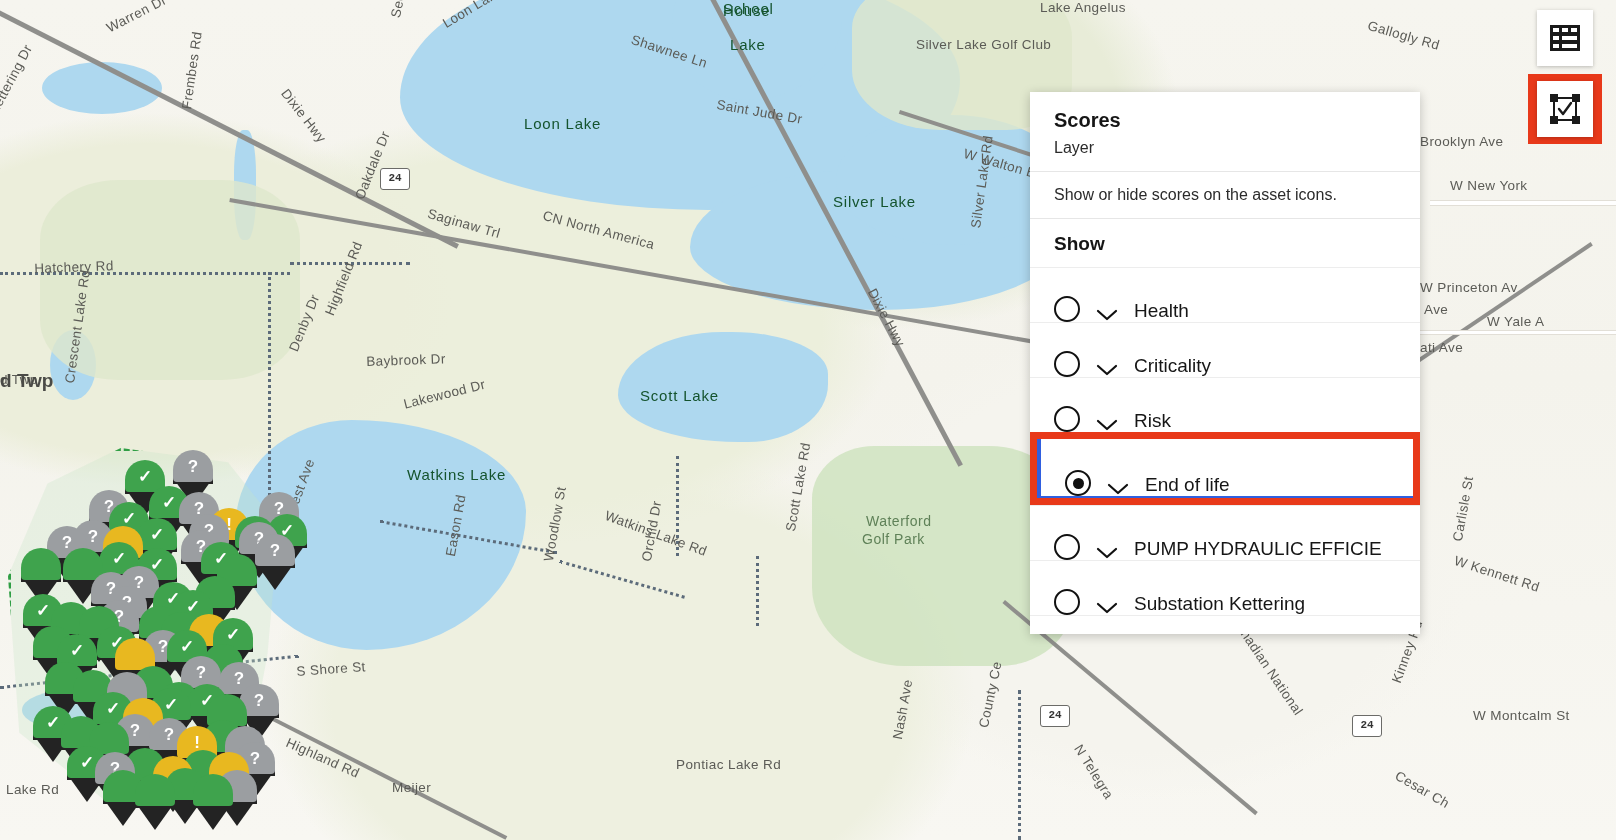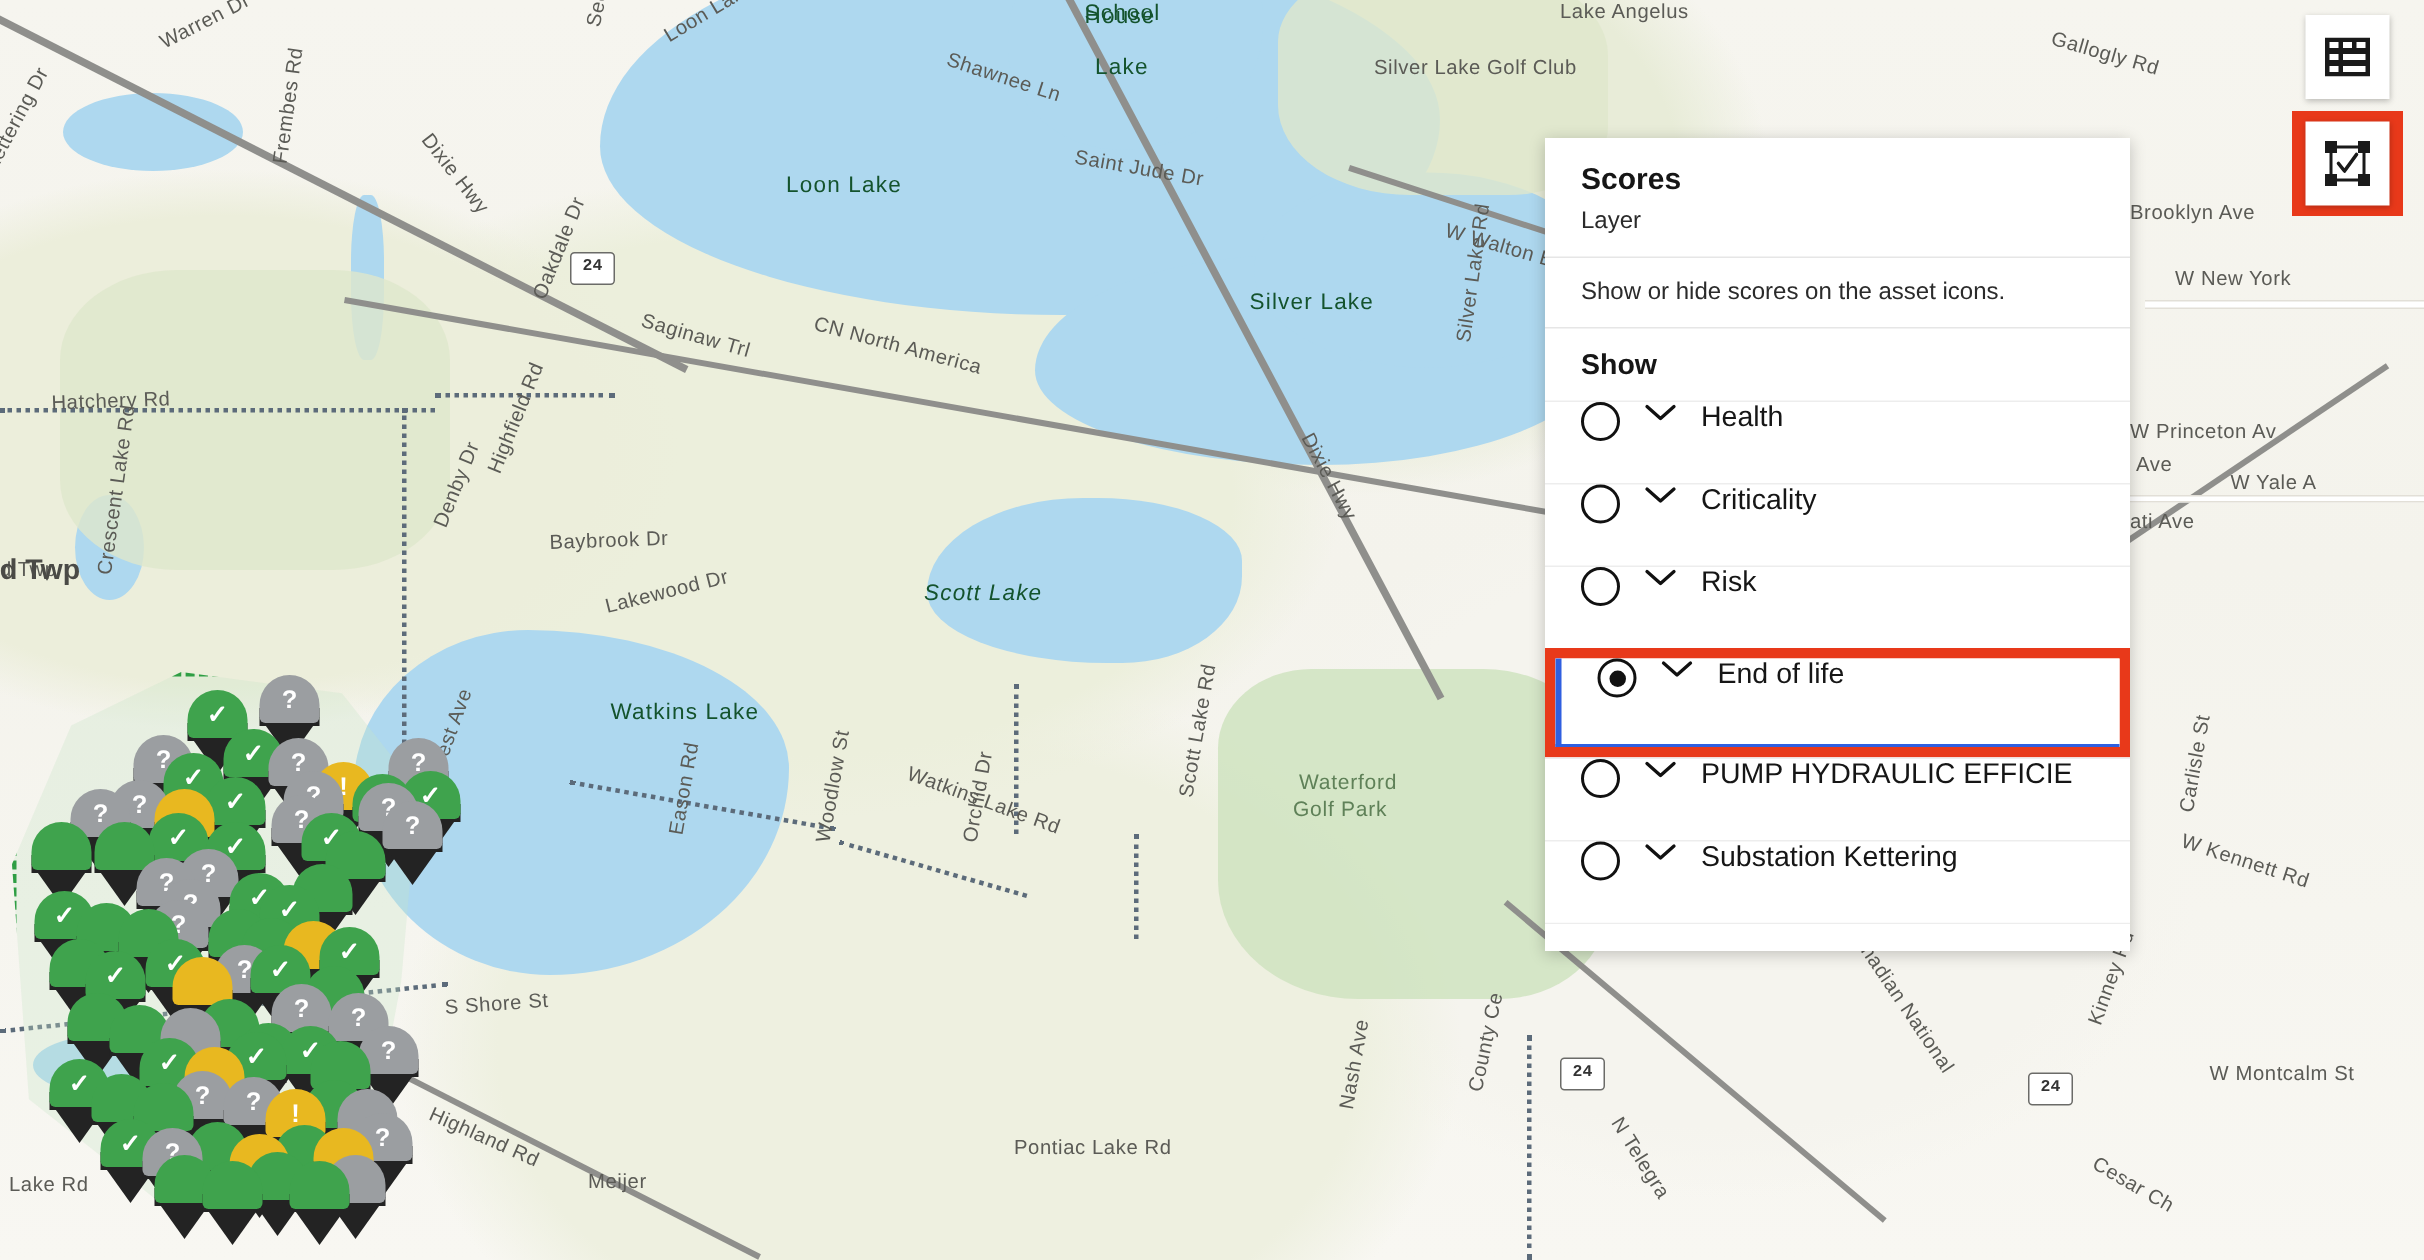--- a/index.html
+++ b/index.html
@@ -59,21 +59,21 @@
   .tbwrap.hl{border:7px solid #e8391a;padding:0;margin-top:8px;background:#e8391a;}
 
   
   #panel{position:absolute;left:1030px;top:92px;width:390px;background:#fff;
     box-shadow:0 2px 10px rgba(0,0,0,.22);overflow:hidden;}
   .p-head{padding:16px 24px 14px 24px;border-bottom:1px solid #e6e6e6;}
   .p-title{font-size:20px;font-weight:bold;color:#161616;line-height:1.25;}
   .p-sub{font-size:16px;color:#2b2b2b;margin-top:6px;}
   .p-desc{padding:14px 24px 14px 24px;font-size:16px;color:#2b2b2b;border-bottom:1px solid #e6e6e6;white-space:nowrap;}
   .p-section{padding:14px 24px 12px 24px;font-size:19px;font-weight:bold;color:#161616;}
-  .opt{display:flex;align-items:flex-start;height:55px;padding:0 24px;border-top:1px solid #ededed;
+  .opt{display:flex;align-items:flex-end;height:55px;padding:0 24px;border-top:1px solid #ededed;
     box-sizing:border-box;cursor:pointer;background:#fff;}
   .opt .radio{width:26px;height:26px;border:2.5px solid #111;border-radius:50%;flex:none;
     display:flex;align-items:center;justify-content:center;box-sizing:border-box;}
   .opt .radio .dot{width:11px;height:11px;border-radius:50%;background:#111;display:none;}
   .opt.sel .radio .dot{display:block;}
   .opt .chev{margin-left:16px;flex:none;display:flex;align-items:center;}
   .opt .lbl{margin-left:16px;font-size:19px;color:#161616;white-space:nowrap;}
   .opt-wrap{position:relative;}
   .opt-wrap.highlight{border:7px solid #e8391a;box-sizing:border-box;}
   .opt-wrap.highlight .opt{border-top:none;border-left:4px solid #2f5fe0;border-bottom:2px solid #2f5fe0;height:59px;}
@@ -119,21 +119,21 @@
   <div class="dashline" style="left:0px;top:686px;width:300px;transform:rotate(-6deg);transform-origin:left top;"></div>
   <div class="dashlinev" style="left:756px;top:556px;height:70px;"></div>
   <div class="dashlinev" style="left:1018px;top:690px;height:150px;"></div>
 
   <div id="water-labels">
       <div class="watertxt" style="left: 524px; top: 115px;">Loon Lake</div>
       <div class="watertxt" style="left: 723px; top: 0px;">School</div>
       <div class="watertxt" style="left: 723px; top: 2px;">House</div>
       <div class="watertxt" style="left: 730px; top: 36px;">Lake</div>
       <div class="watertxt" style="left: 833px; top: 193px;">Silver Lake</div>
-      <div class="watertxt" style="left: 616px; top: 387px; font-style: italic;">Scott Lake</div>
+      <div class="watertxt" style="left: 640px; top: 387px;">Scott Lake</div>
       <div class="watertxt" style="left: 407px; top: 466px;">Watkins Lake</div>
     </div>
   <div id="place-labels">
       <div class="placetxt" style="left: 104px; top: 22px; transform: rotate(-27deg); transform-origin: left top;">Warren Dr</div>
       <div class="placetxt" style="left: 388px; top: 16px; transform: rotate(-78deg); transform-origin: left top;">Seebaldt Rd</div>
       <div class="placetxt" style="left: 179px; top: 108px; transform: rotate(-82deg); transform-origin: left top;">Frembes Rd</div>
       <div class="placetxt" style="left: -14px; top: 110px; transform: rotate(-62deg); transform-origin: left top;">Kettering Dr</div>
       <div class="placetxt" style="left: 290px; top: 86px; transform: rotate(52deg); transform-origin: left top;">Dixie Hwy</div>
       <div class="placetxt" style="left: 440px; top: 18px; transform: rotate(-31deg); transform-origin: left top;">Loon Lake Sh</div>
       <div class="placetxt" style="left: 634px; top: 32px; transform: rotate(18deg); transform-origin: left top;">Shawnee Ln</div>

